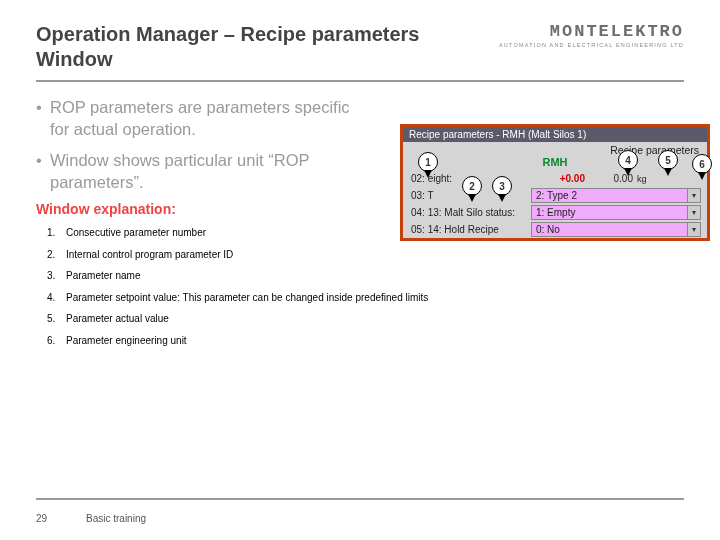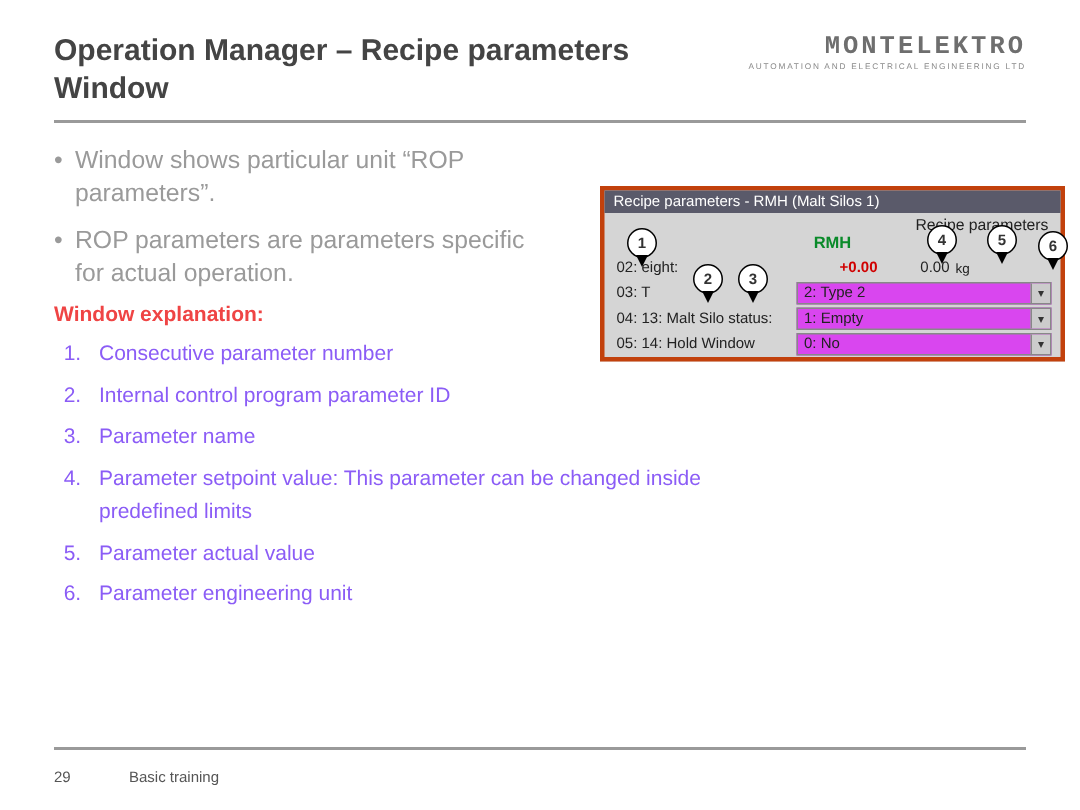--- a/index.html
+++ b/index.html
@@ -8,35 +8,35 @@
   .title { font-size: 20px; font-weight: bold; color: #444; line-height: 1.25; max-width: 430px; }
   .logo { position: absolute; top: 22px; right: 36px; text-align: right; }
   .logo-main { font-size: 17px; font-weight: bold; letter-spacing: 2px; color: #6e6e6e; font-family: Liberation Mono, monospace; }
   .logo-sub { font-size: 5.5px; letter-spacing: 1.2px; color: #8a8a8a; margin-top: 1px; }
   .hr-top { position: absolute; left: 36px; right: 36px; top: 80px; height: 2px; background: #9a9a9a; }
   .content { position: absolute; top: 96px; left: 36px; right: 36px; }
   .bullets { color: #9a9a9a; font-size: 16.5px; line-height: 1.35; max-width: 330px; }
   .bullets li { list-style: none; position: relative; padding-left: 14px; margin-bottom: 8px; }
   .bullets li::before { content: "•"; position: absolute; left: 0; top: 0; color: #9a9a9a; }
   .sub-h { color: #ef4444; font-size: 14px; font-weight: bold; margin-top: 6px; margin-bottom: 8px; }
-  .numlist { color: #8b5cf6; font-size: 14px; line-height: 1.55; padding-left: 22px; max-width: 440px; }
+  .numlist { color: #000000; font-size: 10px; line-height: 1.55; padding-left: 22px; max-width: 440px; }
   .numlist li { margin-bottom: 6px; padding-left: 8px; }
   .panel-wrap { position: absolute; top: 124px; right: 10px; width: 310px; }
   .panel { width: 310px; border: 3px solid #c2410c; background: #d5d5d5; font-family: Tahoma, Arial, sans-serif; font-size: 10px; color: #222; }
   .panel-title { background: #5a5a6a; color: #fff; font-size: 10px; padding: 2px 6px; }
   .panel-head { text-align: right; padding: 2px 8px 0 0; font-size: 10.5px; }
   .panel-green { text-align: center; color: #0a8a2a; font-size: 11px; font-weight: bold; padding: 0 0 2px 0; }
   .rows { }
   .row { display: flex; align-items: center; height: 17px; }
   .row .lab { flex: 0 0 128px; padding-left: 8px; white-space: nowrap; overflow: hidden; }
   .row .sp { flex: 0 0 60px; text-align: right; padding-right: 6px; }
   .row .val { flex: 0 0 42px; text-align: right; }
   .row .unit { flex: 0 0 24px; padding-left: 4px; font-size: 9px; }
   .row .redsp { color: #d00000; font-weight: bold; }
-  .dropdown { flex: 1; margin: 0 6px 0 0; height: 15px; background: #d946ef; border: 1px solid #888; display: flex; align-items: center; justify-content: space-between; padding: 0 0 0 4px; font-size: 10px; }
+  .dropdown { flex: 1; margin: 0 6px 0 0; height: 15px; background: #f0abfc; border: 1px solid #888; display: flex; align-items: center; justify-content: space-between; padding: 0 0 0 4px; font-size: 10px; }
   .dropdown .caret { width: 13px; height: 13px; background: #ccc; border-left: 1px solid #888; display: flex; align-items: center; justify-content: center; font-size: 8px; color: #333; }
   .callout { position: absolute; width: 20px; height: 20px; background: #fff; border: 1.6px solid #000; border-radius: 50%; display: flex; align-items: center; justify-content: center; font-size: 10px; font-weight: bold; z-index: 5; }
   .callout::after { content: ""; position: absolute; bottom: -7px; left: 50%; transform: translateX(-50%); width: 0; height: 0; border-left: 4px solid transparent; border-right: 4px solid transparent; border-top: 8px solid #000; }
   .hr-bot { position: absolute; left: 36px; right: 36px; bottom: 40px; height: 2px; background: #9a9a9a; }
   .footer { position: absolute; left: 36px; bottom: 16px; font-size: 10px; color: #555; display: flex; gap: 32px; }
   .footer .pg { width: 18px; }
 </style>
 </head>
 <body>
 
@@ -46,22 +46,22 @@
 
   <div class="logo">
     <div class="logo-main">MONTELEKTRO</div>
     <div class="logo-sub">AUTOMATION  AND  ELECTRICAL  ENGINEERING  LTD</div>
   </div>
 
   <div class="hr-top"></div>
 
   <div class="content">
     <ul class="bullets">
+      <li>ROP parameters are parameters specific for actual operation.</li>
       <li>Window shows particular unit “ROP parameters”.</li>
-      <li>ROP parameters are parameters specific for actual operation.</li>
     </ul>
     <div class="sub-h">Window explanation:</div>
     <ol class="numlist">
       <li>Consecutive parameter number</li>
       <li>Internal control program parameter ID</li>
       <li>Parameter name</li>
       <li>Parameter setpoint value: This parameter can be changed inside predefined limits</li>
       <li>Parameter actual value</li>
       <li>Parameter engineering unit</li>
     </ol>
@@ -87,21 +87,21 @@
           </div>
         </div>
         <div class="row">
           <div class="lab">04: 13: Malt Silo status:</div>
           <div class="dropdown">
             <span>1: Empty</span>
             <span class="caret">▾</span>
           </div>
         </div>
         <div class="row">
-          <div class="lab">05: 14: Hold Window</div>
+          <div class="lab">05: 14: Hold Recipe</div>
           <div class="dropdown">
             <span>0: No</span>
             <span class="caret">▾</span>
           </div>
         </div>
       </div>
     </div>
 
     <div class="callout" style="top:28px; left:18px;">1</div>
     <div class="callout" style="top:52px; left:62px;">2</div>

